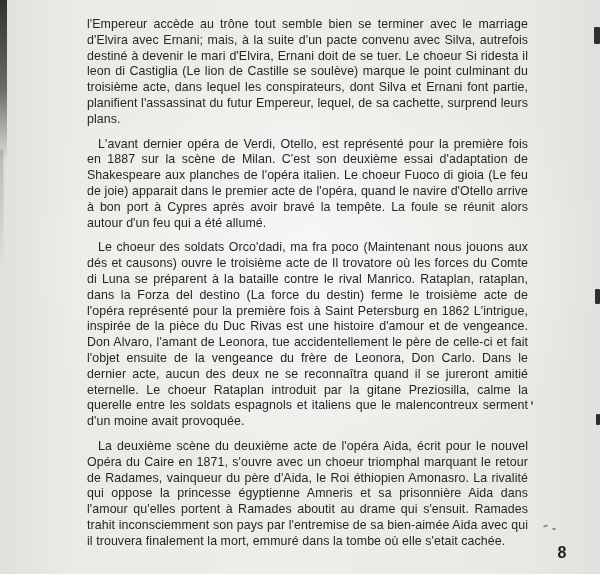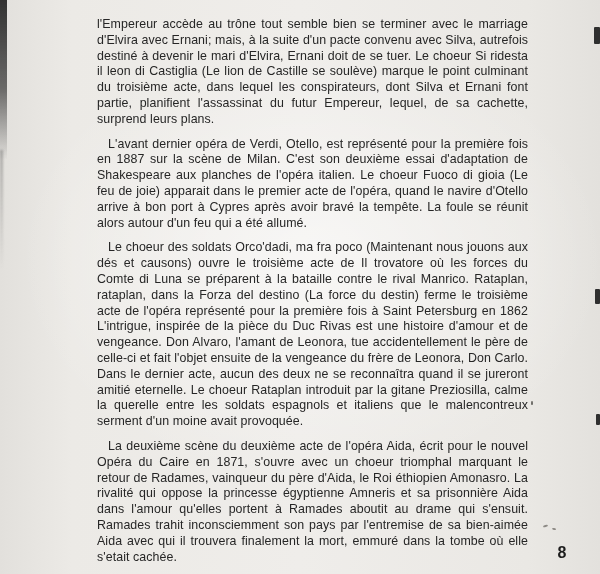--- a/index.html
+++ b/index.html
@@ -16,21 +16,21 @@
   }
   
   .text-block{
     position:absolute;left:87px;top:17px;width:441px;
     color:#262626;
     font-size:12.4px;line-height:15.8px;
     text-align:justify;
     letter-spacing:.08px;
     -webkit-font-smoothing:antialiased;
   }
-  .para{margin:0 0 9px 10px;text-indent:11px;}
+  .para{margin:0 0 9px 0;text-indent:11px;}
   .para.first{text-indent:0;}
   .page-number{
     position:absolute;right:33px;bottom:12px;
     font-size:16px;font-weight:bold;color:#1d1d1d;
     letter-spacing:.5px;
   }
   
   .edge-left{
     position:absolute;left:0;top:0;width:7px;height:160px;
     background:linear-gradient(180deg, rgba(25,25,25,.88) 0%, rgba(40,40,40,.65) 55%, rgba(60,60,60,0) 100%);

